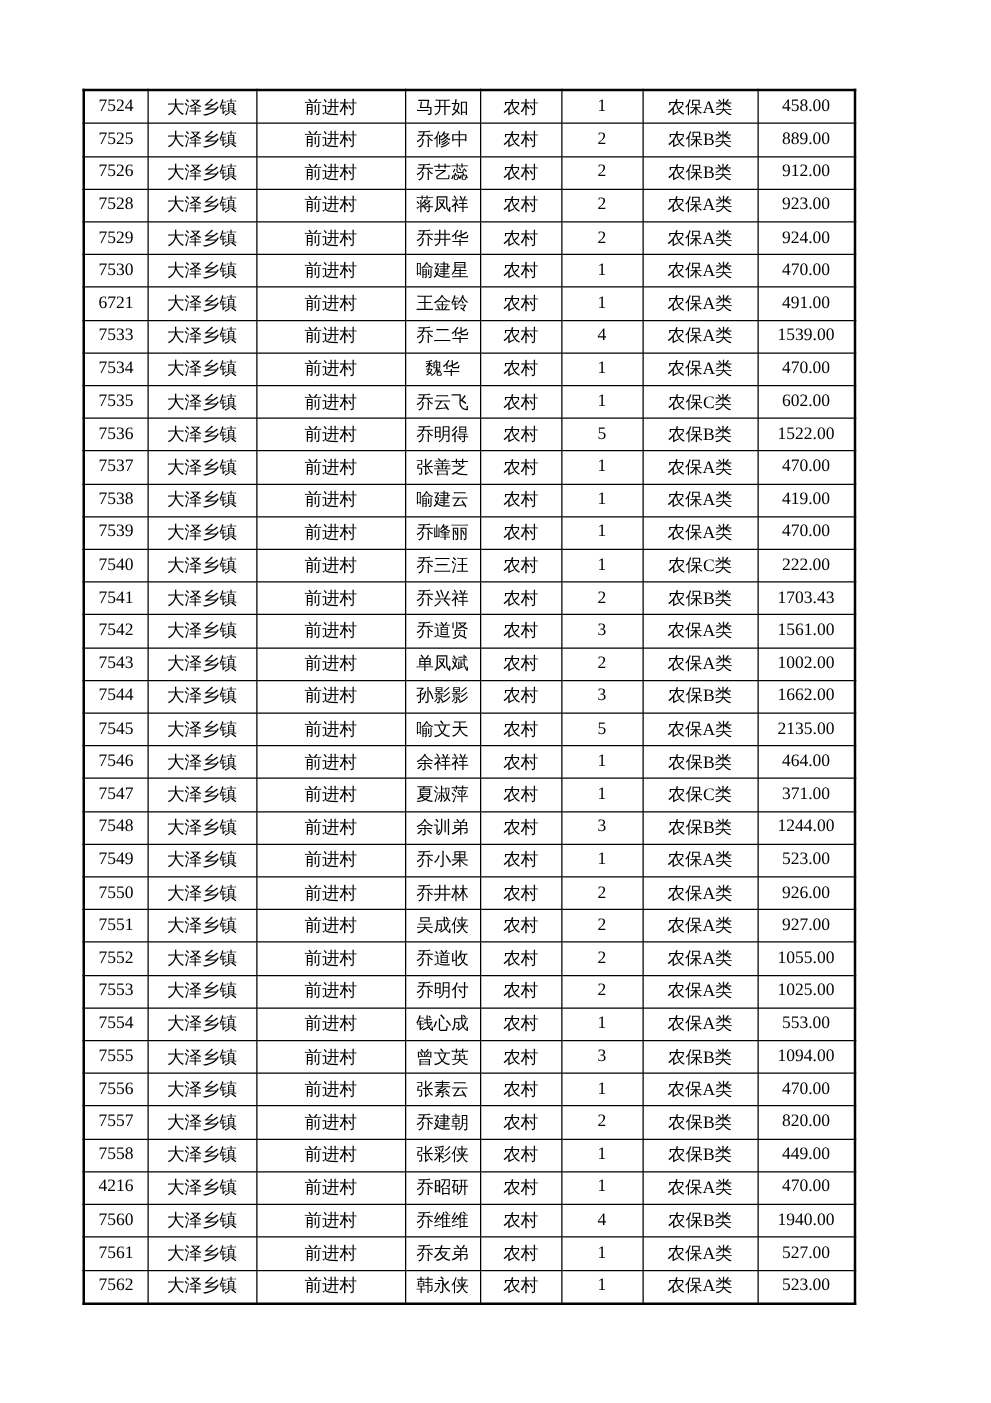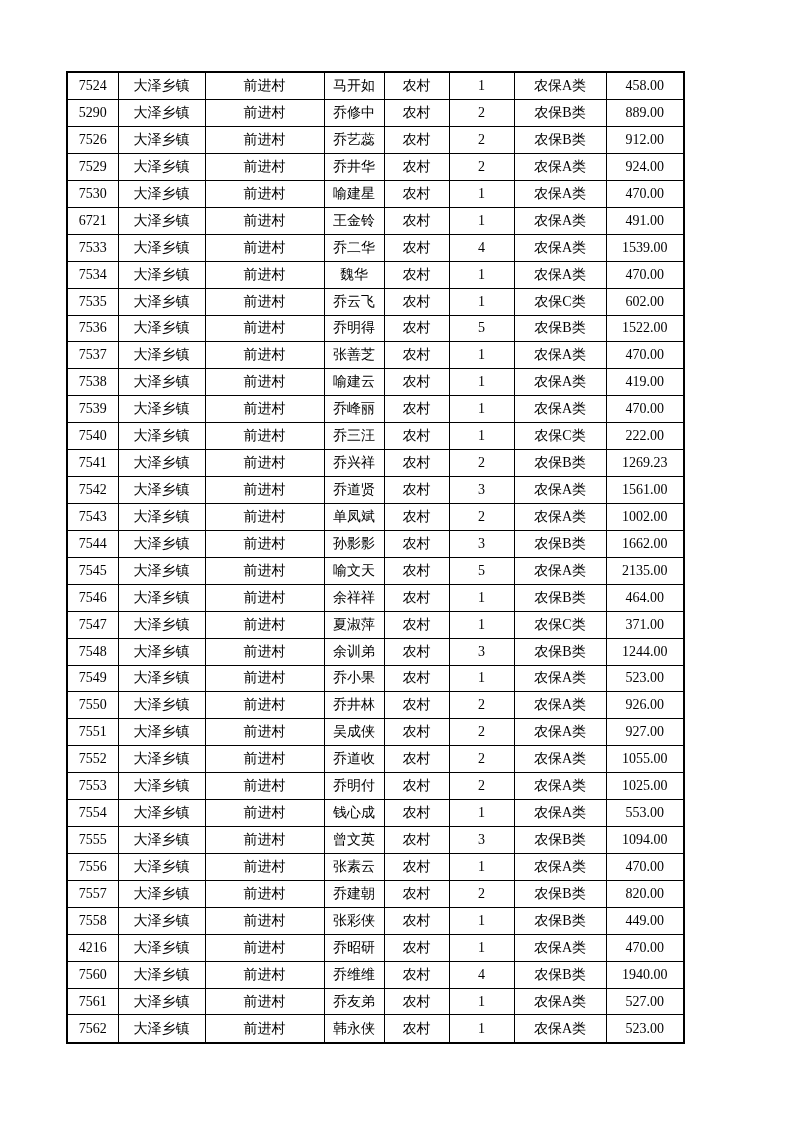--- a/index.html
+++ b/index.html
@@ -57,38 +57,48 @@
     <td>7524</td>
     <td>大泽乡镇</td>
     <td>前进村</td>
     <td>马开如</td>
     <td>农村</td>
     <td>1</td>
     <td>农保A类</td>
     <td>458.00</td>
   </tr>
         <tr>
-    <td>5290</td>
+    <td>7525</td>
     <td>大泽乡镇</td>
     <td>前进村</td>
     <td>乔修中</td>
     <td>农村</td>
     <td>2</td>
     <td>农保B类</td>
     <td>889.00</td>
   </tr>
         <tr>
     <td>7526</td>
     <td>大泽乡镇</td>
     <td>前进村</td>
     <td>乔艺蕊</td>
     <td>农村</td>
     <td>2</td>
     <td>农保B类</td>
     <td>912.00</td>
+  </tr>
+        <tr>
+    <td>7528</td>
+    <td>大泽乡镇</td>
+    <td>前进村</td>
+    <td>蒋凤祥</td>
+    <td>农村</td>
+    <td>2</td>
+    <td>农保A类</td>
+    <td>923.00</td>
   </tr>
         <tr>
     <td>7529</td>
     <td>大泽乡镇</td>
     <td>前进村</td>
     <td>乔井华</td>
     <td>农村</td>
     <td>2</td>
     <td>农保A类</td>
     <td>924.00</td>
@@ -194,21 +204,21 @@
     <td>222.00</td>
   </tr>
         <tr>
     <td>7541</td>
     <td>大泽乡镇</td>
     <td>前进村</td>
     <td>乔兴祥</td>
     <td>农村</td>
     <td>2</td>
     <td>农保B类</td>
-    <td>1269.23</td>
+    <td>1703.43</td>
   </tr>
         <tr>
     <td>7542</td>
     <td>大泽乡镇</td>
     <td>前进村</td>
     <td>乔道贤</td>
     <td>农村</td>
     <td>3</td>
     <td>农保A类</td>
     <td>1561.00</td>

